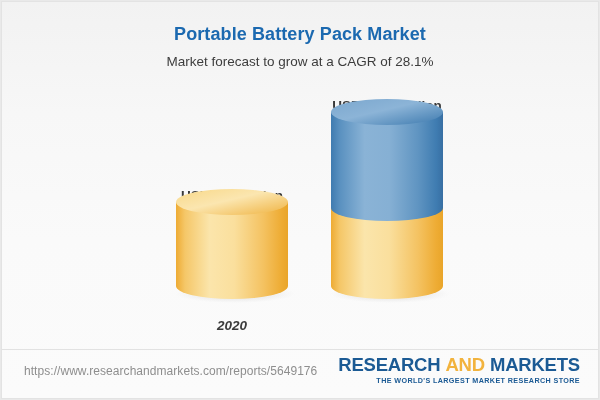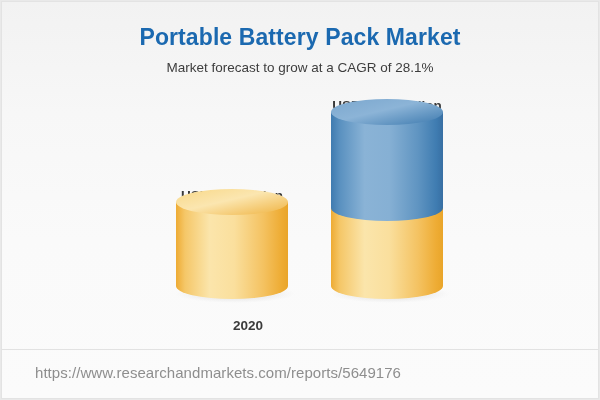--- a/index.html
+++ b/index.html
@@ -29,21 +29,21 @@
   .header {
     position: absolute;
     top: 0;
     left: 0;
     width: 100%;
     text-align: center;
   }
   .chart-title {
     margin: 0;
     padding-top: 22px;
-    font-size: 23px;
+    font-size: 18px;
     font-weight: bold;
     color: #1b69b0;
     letter-spacing: 0.1px;
   }
   .chart-subtitle {
     margin: 0;
     padding-top: 9px;
     font-size: 13.5px;
     font-weight: normal;
     color: #3d3d3d;
@@ -75,27 +75,28 @@
     font-size: 13.5px;
     font-weight: bold;
     color: #3a3a3a;
     white-space: nowrap;
   }
   .g2020 .value-label { top: 186px; }
   .g2027 .value-label { top: 96px; }
 
   .cat-label {
     position: absolute;
-    left: 16px;
+    left: 0;
     width: 100%;
     top: 316px;
     text-align: center;
     font-size: 13.5px;
     font-weight: bold;
     color: #3a3a3a;
+    font-style: italic;
   }
 
   .cylinder-wrap {
     position: absolute;
     left: 50%;
     transform: translateX(-50%);
     bottom: 35px;
   }
 
   
@@ -109,23 +110,23 @@
   }
   .footer {
     position: absolute;
     left: 0;
     right: 0;
     bottom: 0;
     height: 48px;
   }
   .source-url {
     position: absolute;
-    left: 33px;
+    left: 22px;
     top: 14px;
-    font-size: 15px;
+    font-size: 12px;
     color: #8e8e8e;
     letter-spacing: 0.05px;
   }
   .logo {
     position: absolute;
     right: 18px;
     top: 5px;
     text-align: right;
   }
   .logo-main {
@@ -242,15 +243,19 @@
 
     </div>
 
   </div>
 
   <div class="footer-rule"></div>
 
   <div class="footer">
     <div class="source-url">https://www.researchandmarkets.com/reports/5649176</div>
 
+    <div class="logo">
+      <div class="logo-main"><span class="logo-word-blue" style="margin-right: 5px;">RESEARCH</span><span class="logo-word-gold" style="margin-right: 5px;">AND</span><span class="logo-word-blue">MARKETS</span></div>
+      <div class="logo-tagline">THE WORLD'S LARGEST MARKET RESEARCH STORE</div>
+    </div>
   </div>
 
 </div>
 
 </body></html>

